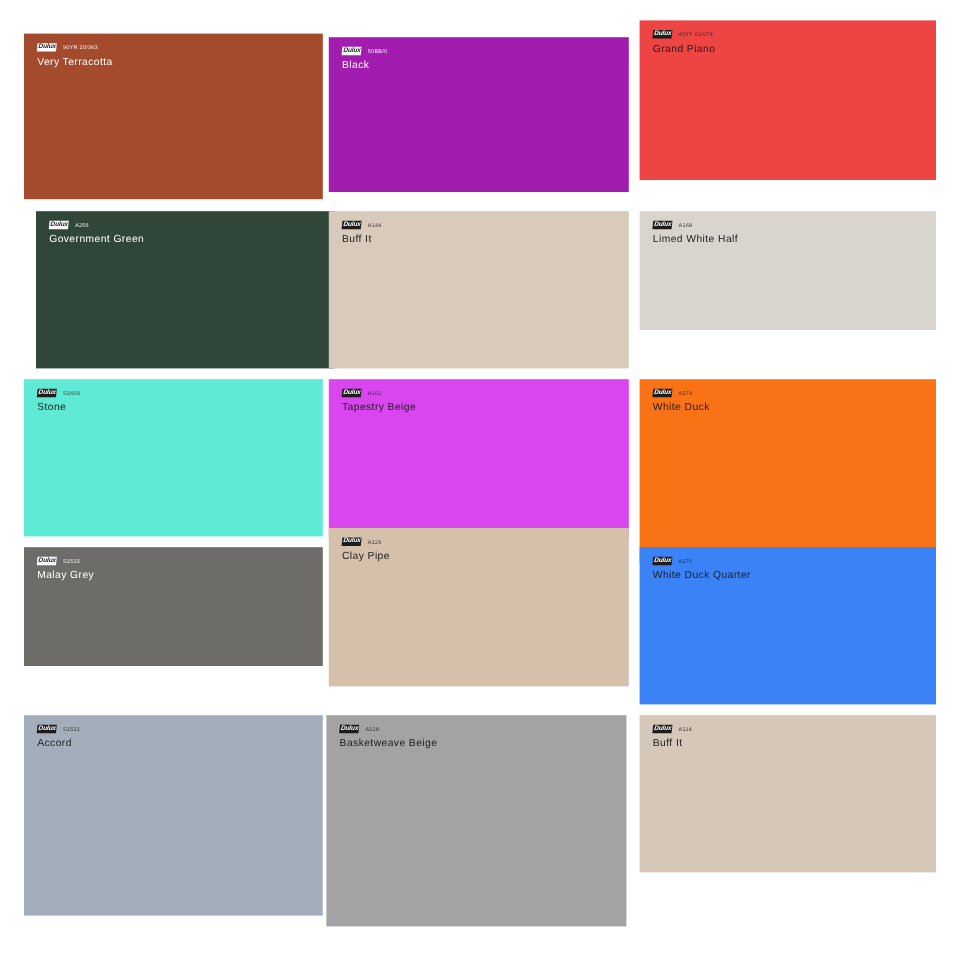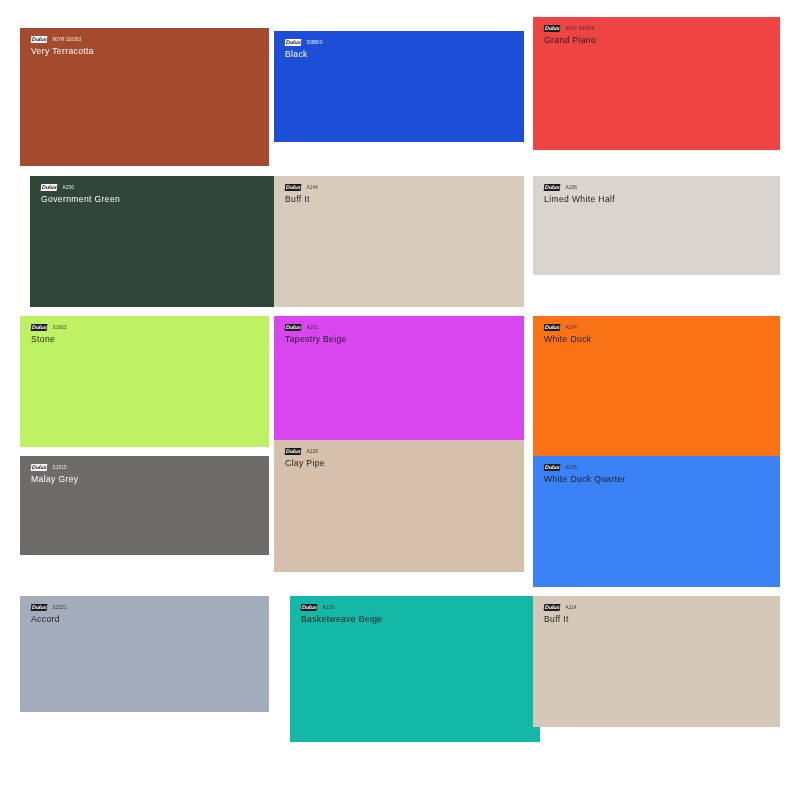--- a/index.html
+++ b/index.html
@@ -85,21 +85,21 @@
 <div id="board" style="background: rgb(255, 255, 255); width: 800px; height: 800px;">
     <div class="swatch dark" style="left: 20px; top: 28px; width: 249px; height: 138px; background: rgb(164, 74, 45);">
       <div class="swatch-label">
         <div class="brand-row">
           <span class="brand-badge">Dulux</span>
           <span class="color-code">90YR 20/363</span>
         </div>
         <span class="color-name">Very Terracotta</span>
       </div>
     </div>
-    <div class="swatch dark" style="left: 274px; top: 31px; width: 250px; height: 111px; background: #1d4ed8;">
+    <div class="swatch dark" style="left: 274px; top: 31px; width: 250px; height: 129px; background: #a21caf;">
       <div class="swatch-label">
         <div class="brand-row">
           <span class="brand-badge">Dulux</span>
           <span class="color-code">50BB/0</span>
         </div>
         <span class="color-name">Black</span>
       </div>
     </div>
     <div class="swatch light" style="left: 533px; top: 17px; width: 247px; height: 133px; background: #ef4444;">
       <div class="swatch-label">
@@ -130,21 +130,21 @@
     </div>
     <div class="swatch light" style="left: 533px; top: 176px; width: 247px; height: 99px; background: rgb(218, 212, 207);">
       <div class="swatch-label">
         <div class="brand-row">
           <span class="brand-badge">Dulux</span>
           <span class="color-code">A168</span>
         </div>
         <span class="color-name">Limed White Half</span>
       </div>
     </div>
-    <div class="swatch light" style="left: 20px; top: 316px; width: 249px; height: 131px; background: #bef264;">
+    <div class="swatch light" style="left: 20px; top: 316px; width: 249px; height: 131px; background: #5eead4;">
       <div class="swatch-label">
         <div class="brand-row">
           <span class="brand-badge">Dulux</span>
           <span class="color-code">S1603</span>
         </div>
         <span class="color-name">Stone</span>
       </div>
     </div>
     <div class="swatch light" style="left: 274px; top: 316px; width: 250px; height: 132px; background: #d946ef;">
       <div class="swatch-label">
@@ -184,30 +184,30 @@
     </div>
     <div class="swatch light" style="left: 533px; top: 456px; width: 247px; height: 131px; background: #3b82f6;">
       <div class="swatch-label">
         <div class="brand-row">
           <span class="brand-badge">Dulux</span>
           <span class="color-code">A276</span>
         </div>
         <span class="color-name">White Duck Quarter</span>
       </div>
     </div>
-    <div class="swatch light" style="left: 20px; top: 596px; width: 249px; height: 116px; background: rgb(163, 173, 188);">
+    <div class="swatch light" style="left: 20px; top: 596px; width: 249px; height: 167px; background: rgb(163, 173, 188);">
       <div class="swatch-label">
         <div class="brand-row">
           <span class="brand-badge">Dulux</span>
           <span class="color-code">S1521</span>
         </div>
         <span class="color-name">Accord</span>
       </div>
     </div>
-    <div class="swatch light" style="left: 290px; top: 596px; width: 250px; height: 146px; background: #14b8a6;">
+    <div class="swatch light" style="left: 272px; top: 596px; width: 250px; height: 176px; background: #a3a3a3;">
       <div class="swatch-label">
         <div class="brand-row">
           <span class="brand-badge">Dulux</span>
           <span class="color-code">A128</span>
         </div>
         <span class="color-name">Basketweave Beige</span>
       </div>
     </div>
     <div class="swatch light" style="left: 533px; top: 596px; width: 247px; height: 131px; background: rgb(214, 200, 184);">
       <div class="swatch-label">

